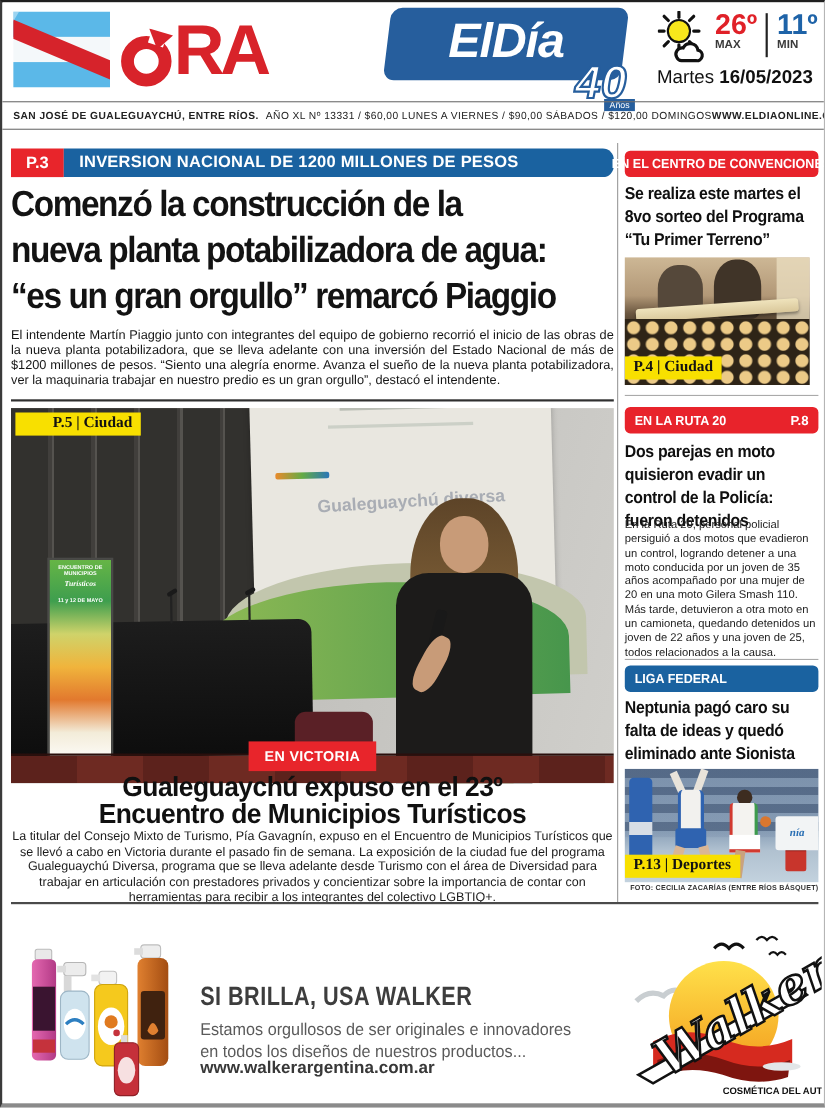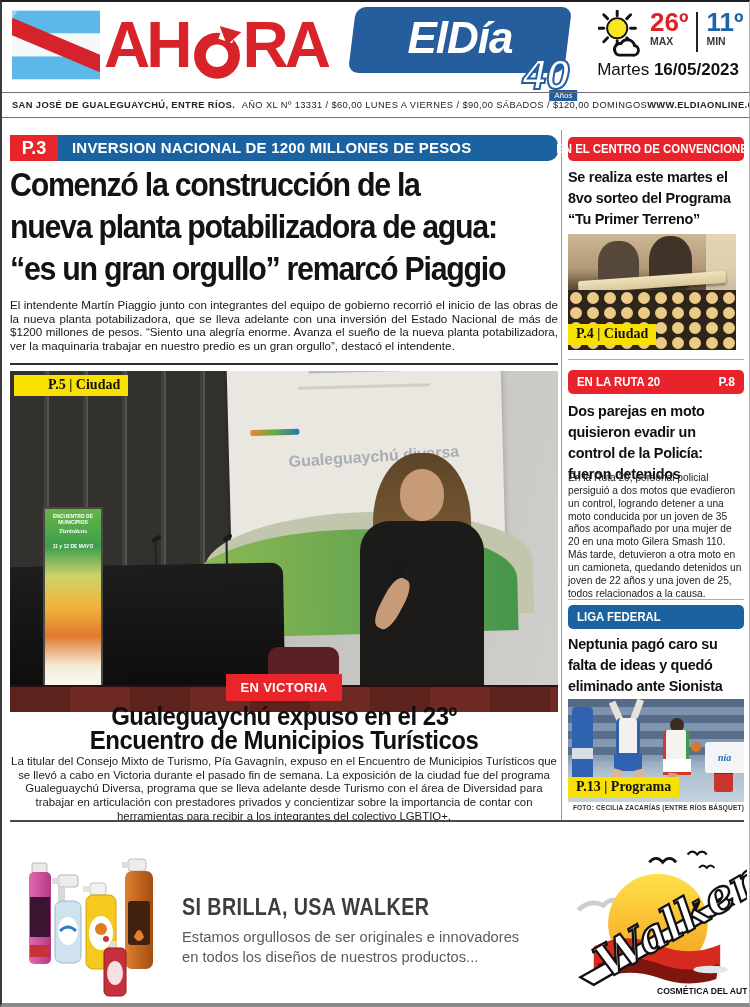--- a/index.html
+++ b/index.html
@@ -40,21 +40,21 @@
 
   .info-strip { left:0; right:0; top:90px; height:26px; border-top:1px solid #6f6f6f;
                 border-bottom:1px solid #6f6f6f; display:flex; align-items:center;
                 justify-content:space-between; padding:0 10px; font-size:9.3px;
                 letter-spacing:.4px; color:#222; white-space:nowrap; }
   .info-strip .b { font-weight:bold; margin-right:4px; }
   .info-strip .site { font-weight:bold; }
 
   
   .kicker-row { left:8px; top:133px; width:548px; height:26px; display:flex; }
-  .ptag3 { background:#e8252b; color:#fff; font-weight:bold; width:48px; font-size:18px;
+  .ptag3 { background:#e8252b; color:#fff; font-weight:bold; width:48px; font-size:15px;
            display:flex; align-items:center; justify-content:center; }
   .kbar { background:#1a62a0; flex:1; color:#fff; font-weight:bold; font-size:15px;
           line-height:26px; padding-left:14px; border-radius:0 10px 10px 0;
           letter-spacing:.2px; white-space:nowrap; }
   .main-hl { left:8px; top:162px; width:548px; }
   .main-hl .ln { display:block; white-space:nowrap; font-size:33px; font-weight:bold;
                  letter-spacing:-1.4px; line-height:42px; color:#131313;
                  transform:scaleX(.92); transform-origin:left center; }
   .main-lead { left:8px; top:296px; width:548px; font-size:11.6px; line-height:1.18;
                text-align:justify; color:#161616; }
@@ -220,21 +220,20 @@
 
   <svg class="abs flag" viewBox="0 0 100 78">
     <rect x="0" y="0" width="100" height="26" fill="#5bb8e8"></rect>
     <rect x="0" y="26" width="100" height="26" fill="#f4f8fa"></rect>
     <rect x="0" y="52" width="100" height="26" fill="#5bb8e8"></rect>
     <polygon points="0,8 100,50 100,70 0,28" fill="#d6232b"></polygon>
     <path d="M0 0 L6 0 L0 10 Z" fill="#fff" opacity="0.4"></path>
   </svg>
 
   <div class="abs ahora">
-    <span>AH</span>
     <span class="o-wrap">
       <svg viewBox="0 0 60 60" width="54" height="54">
         <circle cx="30" cy="33" r="19" stroke="#d8232a" stroke-width="13" fill="none"></circle>
         <rect x="34" y="0" width="16" height="17" fill="#fff" transform="rotate(18 42 8)"></rect>
         <polygon points="33,0 57,7 41,21" fill="#d8232a"></polygon>
       </svg>
     </span>
     <span>RA</span>
   </div>
 
@@ -393,21 +392,21 @@
       <div class="pb-def-leg2"></div>
     <div class="pb-att-head"></div>
     <div class="pb-att-torso"></div>
     <div class="pb-att-shorts"></div>
     <div class="pb-att-leg"></div>
     <div class="pb-ball"></div>
     <div class="pb-cooler"></div>
     <div class="pb-banner">
       <span>nía</span>
     </div>
-    <span class="tag-yellow pb-tag">P.13 | Programa</span>
+    <span class="tag-yellow pb-tag">P.13 | Deportes</span>
   </div>
   <div class="abs s3-credit">FOTO: CECILIA ZACARÍAS (ENTRE RÍOS BÁSQUET)</div>
 
   <svg class="abs ad-products" viewBox="0 0 150 155">
     <defs>
       <linearGradient id="pinkg" x1="0" y1="0" x2="1" y2="0">
         <stop offset="0" stop-color="#e468b0"></stop>
           <stop offset="1" stop-color="#b23a86"></stop>
       </linearGradient>
       <linearGradient id="orag" x1="0" y1="0" x2="1" y2="0">
@@ -444,20 +443,21 @@
     <rect x="88" y="96" width="6" height="8" fill="#ddd"></rect>
     <rect x="82" y="103" width="22" height="48" rx="5" fill="#c5303a" stroke="#8e1f26"></rect>
     <ellipse cx="93" cy="128" rx="8" ry="12" fill="#fff" opacity=".85"></ellipse>
   </svg>
 
   <div class="abs ad-slogan">SI BRILLA, USA WALKER</div>
   <div class="abs ad-body">
     <div>Estamos orgullosos de ser originales e innovadores</div>
     <div>en todos los diseños de nuestros productos...</div>
   </div>
+  <div class="abs ad-url">www.walkerargentina.com.ar</div>
 
   <svg class="abs ad-logo" viewBox="0 0 190 160">
     <defs>
       <linearGradient id="sung" x1="0" y1="0" x2="0" y2="1">
         <stop offset="0" stop-color="#ffe14a"></stop>
           <stop offset="1" stop-color="#f39c1d"></stop>
       </linearGradient>
     </defs>
 
     <path d="M88 16 q7 -8 14 0 q7 -8 14 0" stroke="#111" stroke-width="3" fill="none"></path>

